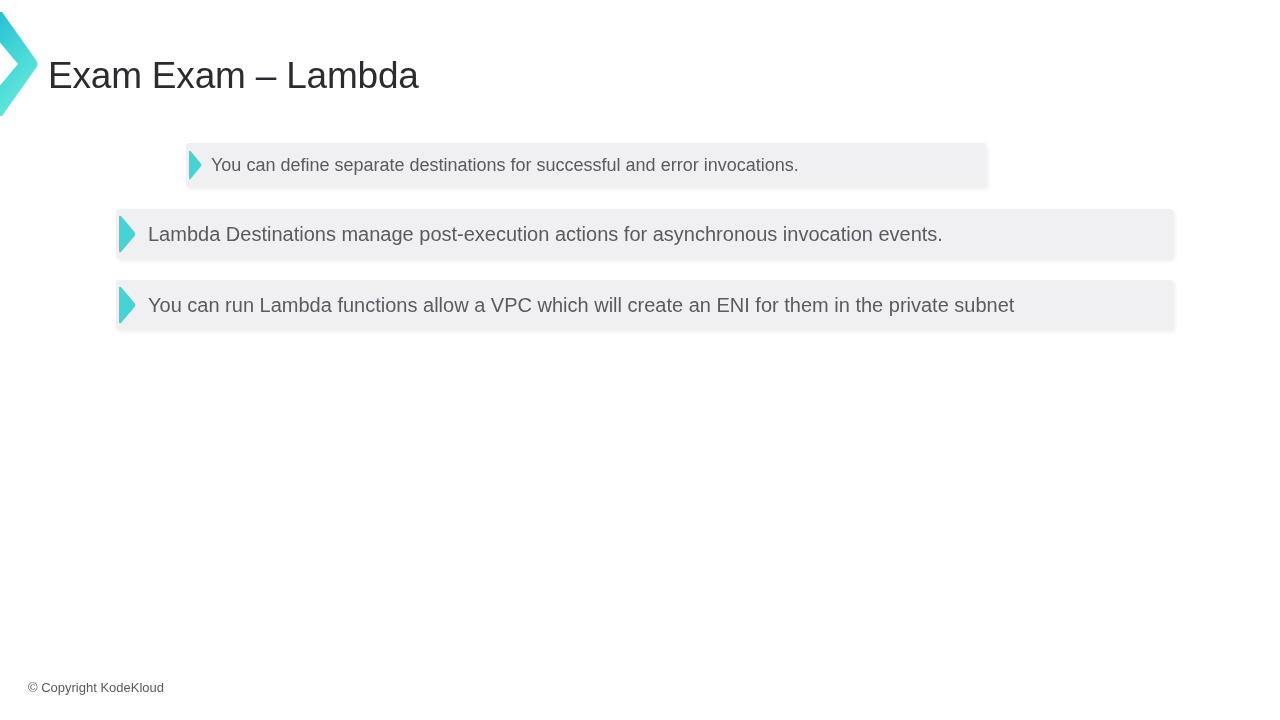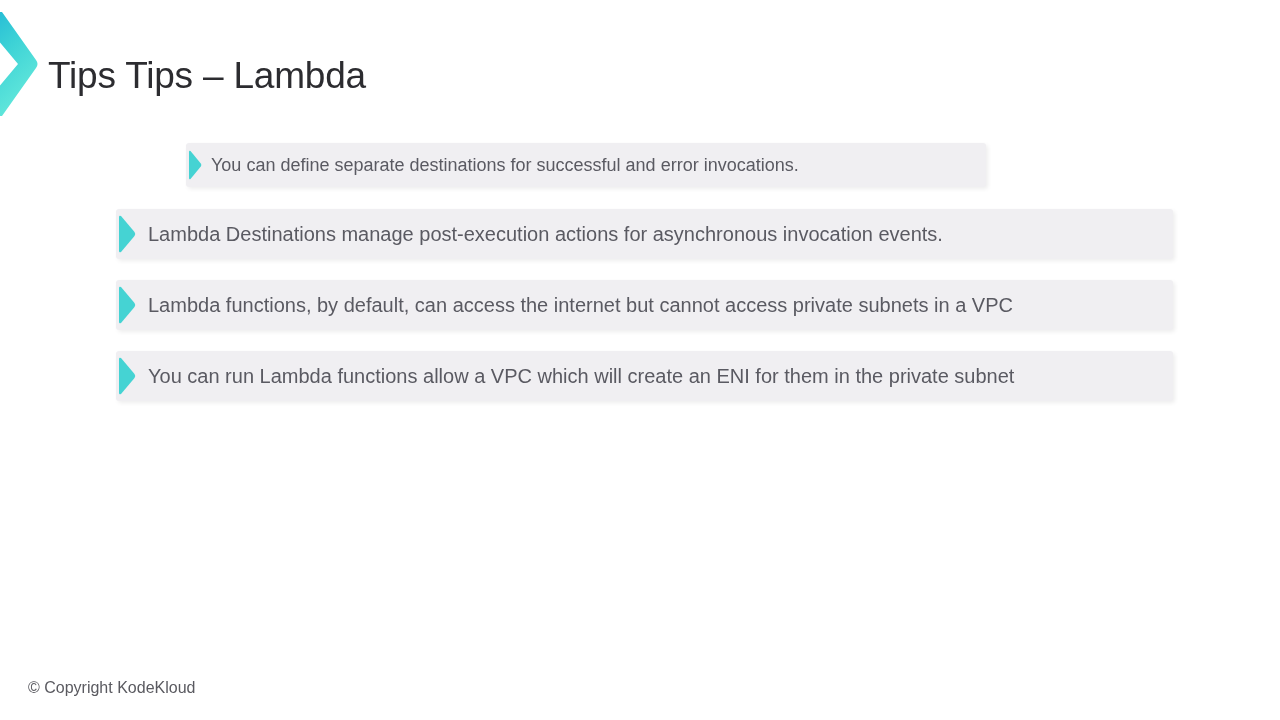--- a/index.html
+++ b/index.html
@@ -102,67 +102,60 @@
     font-size: 18px;
     line-height: 24px;
     margin-left: 9px;
   }
 
   
   .footer-copyright {
     position: absolute;
     left: 28px;
     top: 680px;
-    font-size: 16px;
+    font-size: 13px;
     line-height: 16px;
     color: #5a5a60;
   }
 </style>
 </head>
 <body>
 
 <svg class="corner-chevron" viewBox="0 0 52 112" xmlns="http://www.w3.org/2000/svg" aria-hidden="true">
   <defs>
     <linearGradient id="cornerGrad" x1="0" y1="0" x2="0.45" y2="1">
       <stop offset="0%" stop-color="#22b9d6"></stop>
       <stop offset="45%" stop-color="#3ed3d6"></stop>
       <stop offset="100%" stop-color="#63e8db"></stop>
     </linearGradient>
   </defs>
   <path d="M2 4 L16 4 L50 52 Q53 56 50 60 L16 108 L2 108 L2 92 L32 56 L2 20 Z" fill="url(#cornerGrad)"></path>
 </svg>
 
-<div class="slide-title">Tips Tips – Lambda</div>
+<div class="slide-title">Exam Exam – Lambda</div>
 
 <div class="bullets">
 
   <div class="bullet-row level-1">
     <div class="bullet-bar"></div>
     <svg class="bullet-marker" viewBox="0 0 14 30" xmlns="http://www.w3.org/2000/svg" aria-hidden="true">
       <path d="M1 2 Q1 0 2.5 1 L12.8 13.4 Q14 15 12.8 16.6 L2.5 29 Q1 30 1 28 Z" fill="#45d3d3"></path>
     </svg>
     <span class="bullet-text">You can define separate destinations for successful and error invocations.</span>
   </div>
 
   <div class="bullet-row level-0">
     <div class="bullet-bar"></div>
     <svg class="bullet-marker" viewBox="0 0 18 38" xmlns="http://www.w3.org/2000/svg" aria-hidden="true">
       <path d="M1 2 Q1 0 3 1 L16.5 17 Q18 19 16.5 21 L3 37 Q1 38 1 36 Z" fill="#45d3d3"></path>
     </svg>
     <span class="bullet-text">Lambda Destinations manage post-execution actions for asynchronous invocation events.</span>
   </div>
 
 
-  <div class="bullet-row level-0">
-    <div class="bullet-bar"></div>
-    <svg class="bullet-marker" viewBox="0 0 18 38" xmlns="http://www.w3.org/2000/svg" aria-hidden="true">
-      <path d="M1 2 Q1 0 3 1 L16.5 17 Q18 19 16.5 21 L3 37 Q1 38 1 36 Z" fill="#45d3d3"></path>
-    </svg>
-    <span class="bullet-text">Lambda functions, by default, can access the internet but cannot access private subnets in a VPC</span>
-  </div>
 
   <div class="bullet-row level-0">
     <div class="bullet-bar"></div>
     <svg class="bullet-marker" viewBox="0 0 18 38" xmlns="http://www.w3.org/2000/svg" aria-hidden="true">
       <path d="M1 2 Q1 0 3 1 L16.5 17 Q18 19 16.5 21 L3 37 Q1 38 1 36 Z" fill="#45d3d3"></path>
     </svg>
     <span class="bullet-text">You can run Lambda functions allow a VPC which will create an ENI for them in the private subnet</span>
   </div>
 
 </div>

